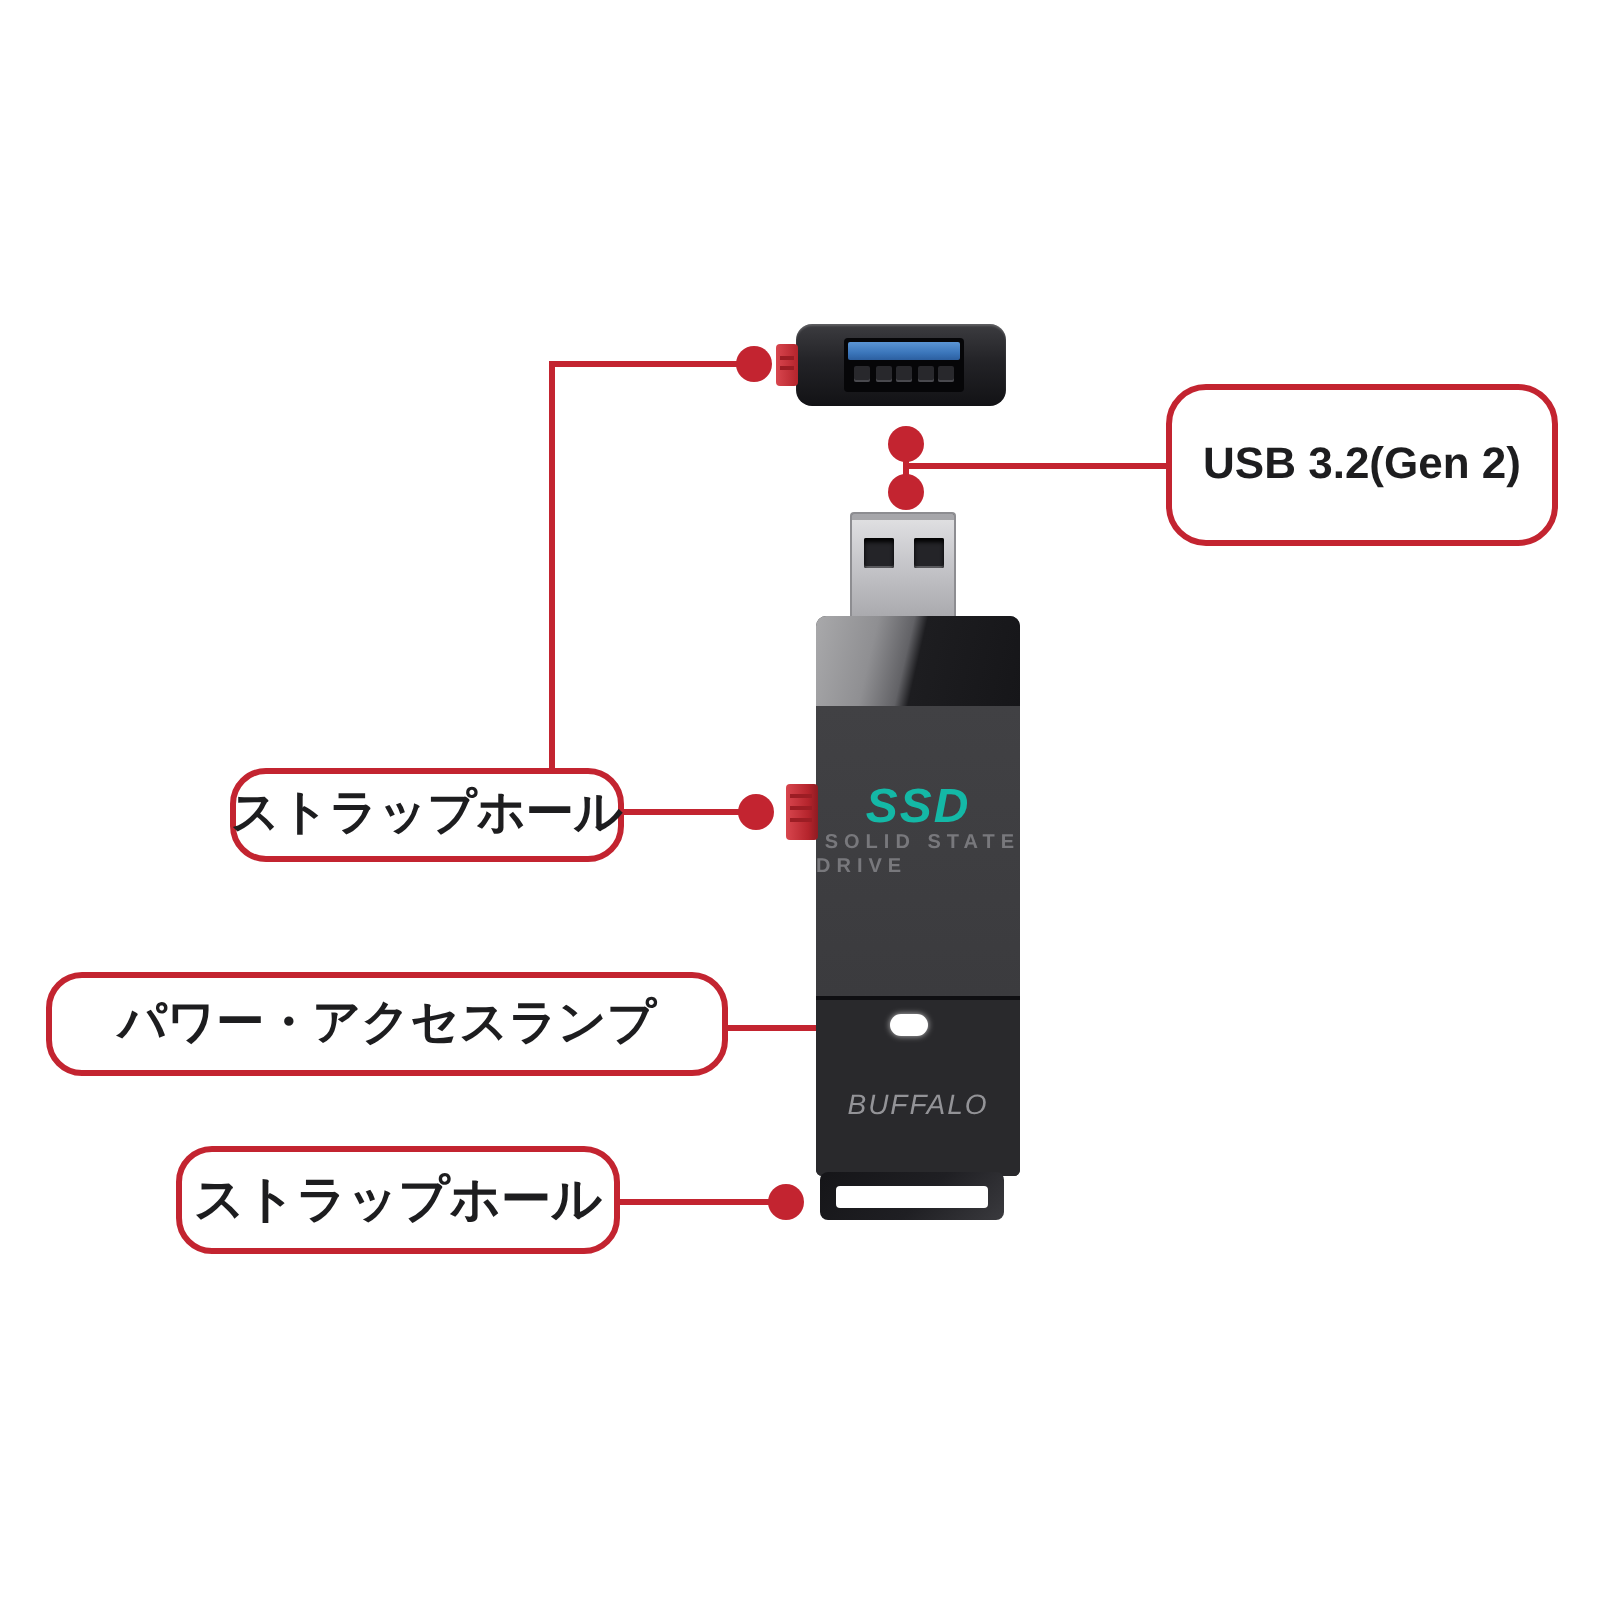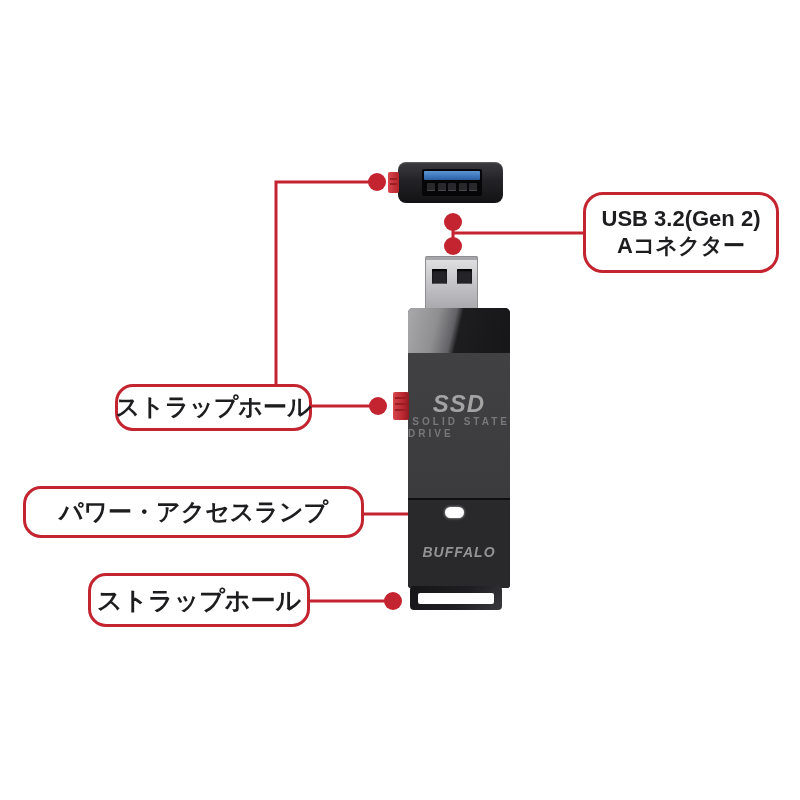--- a/index.html
+++ b/index.html
@@ -62,33 +62,33 @@
     position:absolute;left:0;top:0;width:100%;height:45px;
     background:linear-gradient(103deg,#a9a9ab 0%,#8f8f92 28%,#626266 44%,#1d1d20 50%,#161619 100%);
   }
   .body-main{
     position:absolute;left:0;top:45px;width:100%;height:145px;
     background:linear-gradient(180deg,#414144 0%,#3b3b3e 100%);
   }
   .body-seam{position:absolute;left:0;top:190px;width:100%;height:2px;background:#0f0f12;}
   .body-lower{position:absolute;left:0;top:192px;width:100%;height:88px;background:#29292c;}
   .txt-ssd{
-    position:absolute;left:0;top:82px;width:100%;text-align:center;color:#a3a3a3;
+    position:absolute;left:0;top:82px;width:100%;text-align:center;color:#14b8a6;
     font-size:24px;font-weight:bold;font-style:italic;letter-spacing:1px;
   }
   .txt-solid{position:absolute;left:0;top:108px;width:100%;text-align:right;color:#78787c;
     font-size:10px;font-weight:bold;letter-spacing:3px;}
   .txt-drive{position:absolute;left:0;top:120px;width:100%;text-align:left;color:#78787c;
     font-size:10px;font-weight:bold;letter-spacing:3px;}
   .led{
     position:absolute;left:37px;top:199px;width:19px;height:11px;background:var(--led);
     border-radius:6px;box-shadow:0 0 3px rgba(255,255,255,.7);
   }
   .txt-buffalo{position:absolute;left:0;top:236px;width:100%;text-align:center;color:#939397;
-    font-size:14px;font-weight:bold;font-style:italic;letter-spacing:1px;}
+    font-size:14px;font-weight:normal;font-style:italic;letter-spacing:1px;}
   
   .slider{
     position:absolute;left:393px;top:392px;width:16px;height:28px;border-radius:2px;
     background:linear-gradient(90deg,#d8464e 0%,#b5242c 70%,#8e1b22 100%);
   }
   .slider::after{content:"";position:absolute;left:2px;right:3px;top:5px;height:18px;
     background:repeating-linear-gradient(180deg,#9c1d24 0 2px,transparent 2px 6px);}
   
   .strap{
     position:absolute;left:410px;top:586px;width:92px;height:24px;background:#1d1d20;border-radius:4px;
@@ -156,21 +156,20 @@
   </div>
 
   <div class="slider"></div>
 
   <div class="strap">
     <div class="strap-slot"></div>
   </div>
 
   <div class="callout co-usb">
     <span>USB 3.2(Gen 2)</span>
-    <span>Aコネクター</span>
   </div>
   <div class="callout co-slide">
     <span>ストラップホール</span>
   </div>
   <div class="callout co-power">
     <span>パワー・アクセスランプ</span>
   </div>
   <div class="callout co-strap">
     <span>ストラップホール</span>
   </div>

